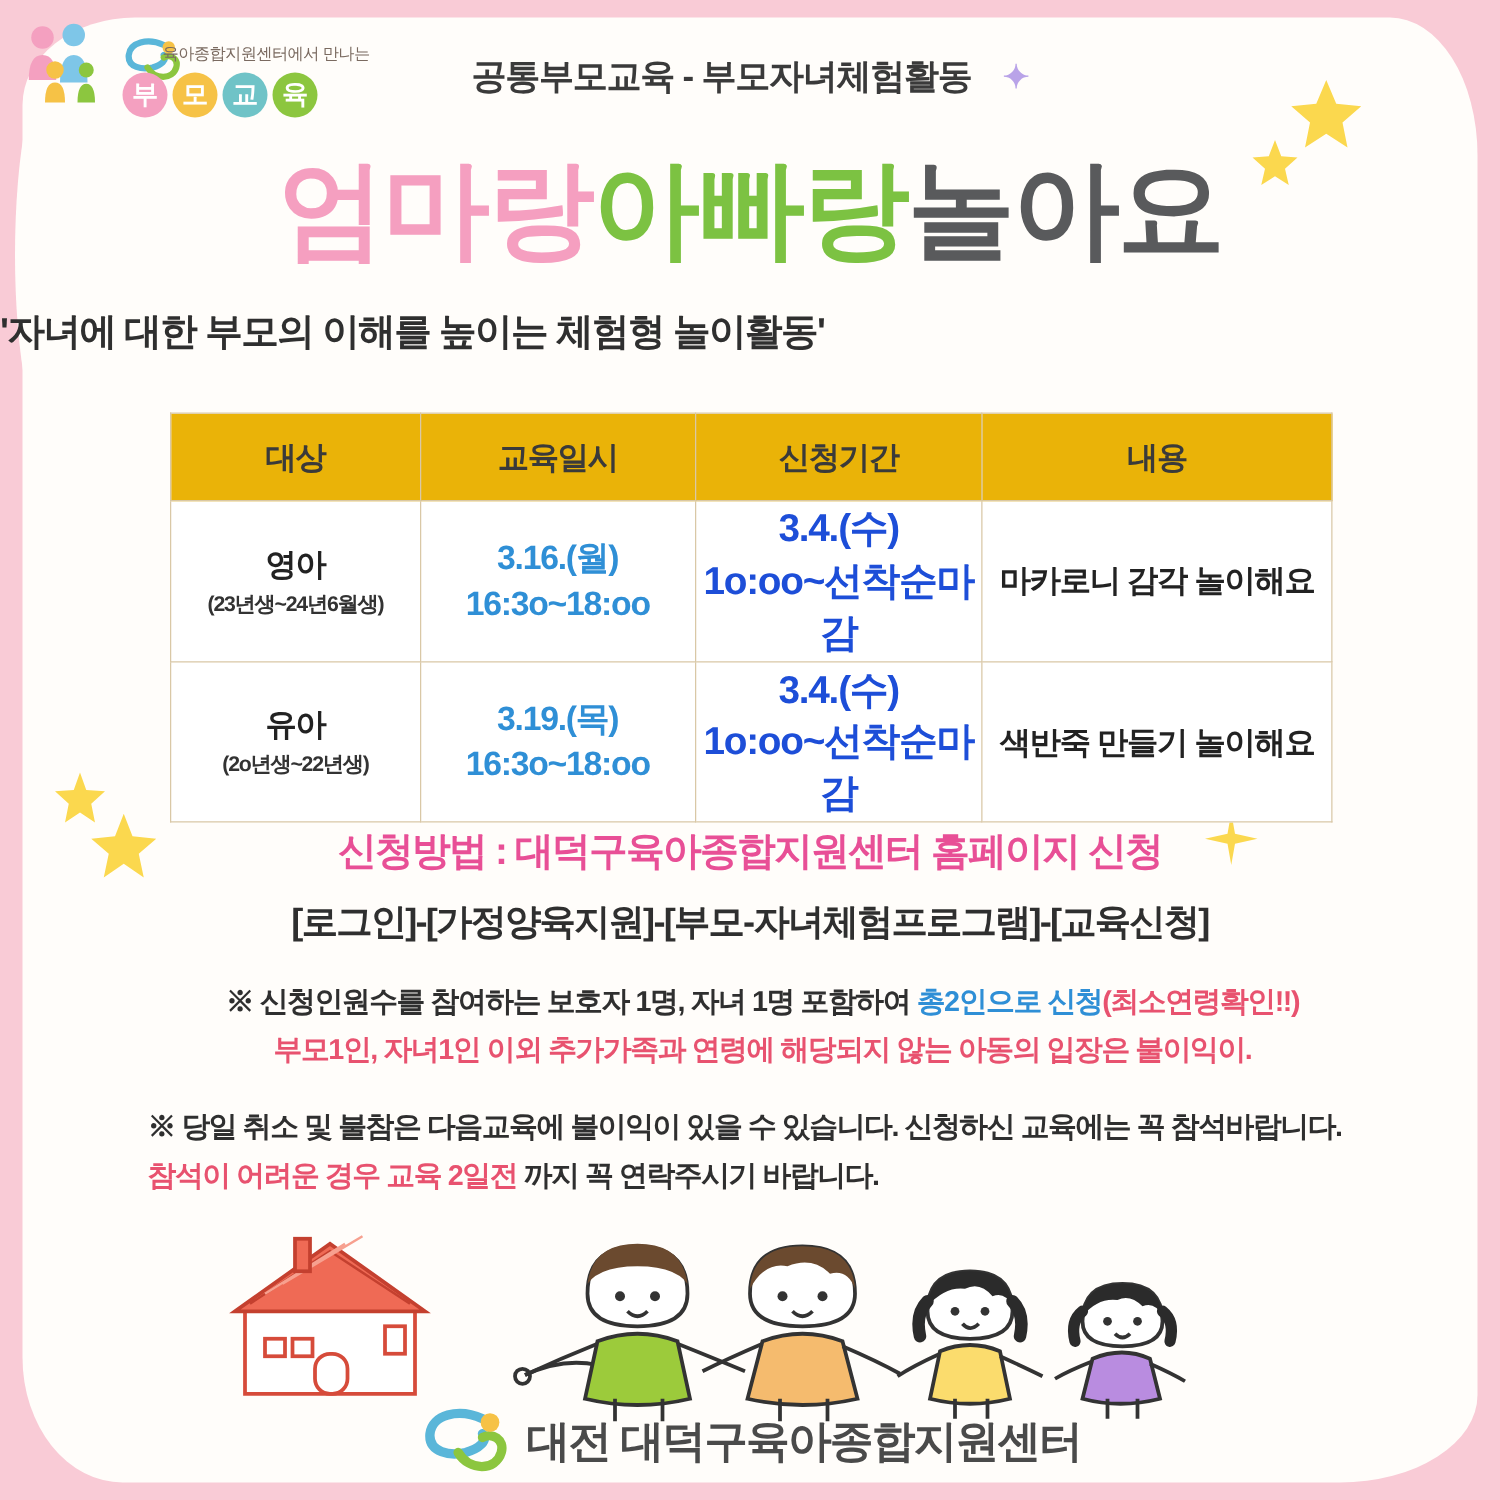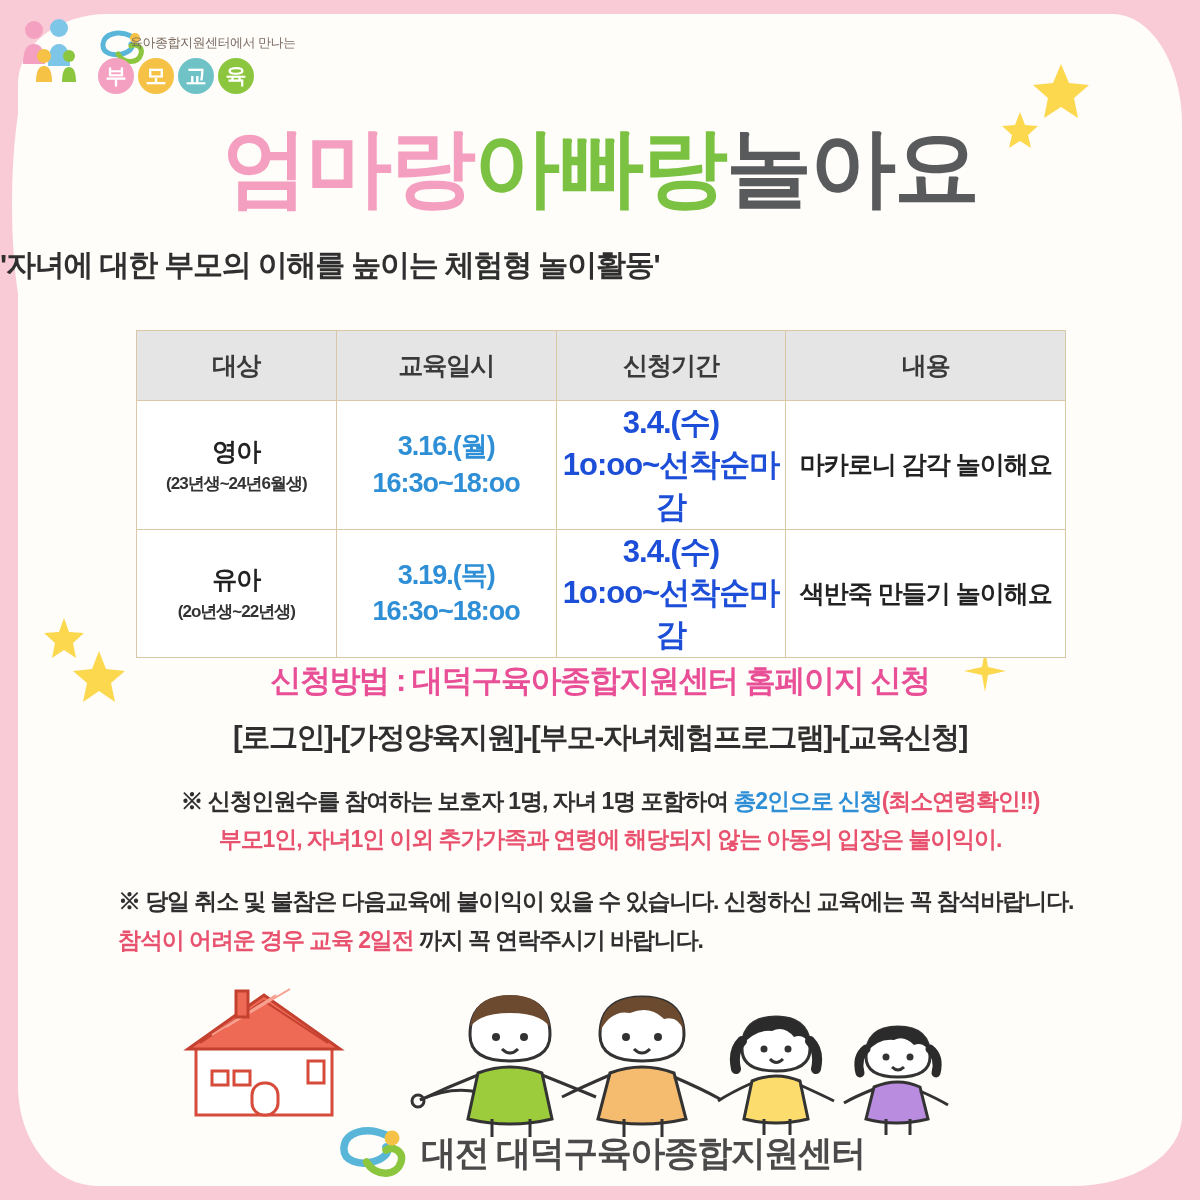--- a/index.html
+++ b/index.html
@@ -90,21 +90,21 @@
   table {
     position: absolute; left: 136px; top: 330px;
     width: 930px; border-collapse: collapse;
     background: #fff;
   }
   th, td {
     border: 1px solid #d9c8a6;
     text-align: center; vertical-align: middle;
   }
   thead th {
-    background: #e5e5e5; height: 70px;
+    background: #eab308; height: 70px;
     font-size: 25px; font-weight: bold; color: #3a3a3a; letter-spacing: -1px;
   }
   tbody td { height: 118px; margin-left: 48px; }
   .c-target .t-main { font-size: 25px; font-weight: bold; color: #222; letter-spacing: -1px; }
   .c-target .t-sub { font-size: 17px; font-weight: bold; color: #333; letter-spacing: -1px; margin-top: 4px; }
   .c-date { font-size: 27px; font-weight: bold; color: #2f8fd6; letter-spacing: -1px; line-height: 1.35; }
   .c-apply { font-size: 31px; font-weight: bold; color: #1d4ed8; letter-spacing: -1px; line-height: 1.35; }
   .c-desc { font-size: 25px; font-weight: bold; color: #222; letter-spacing: -1px; }
   .col1 { width: 200px; } .col2 { width: 220px; } .col3 { width: 230px; } .col4 { width: 280px; }
 
@@ -175,20 +175,24 @@
       </svg>
       <div class="logo-sub">육아종합지원센터에서 만나는</div>
       <div class="logo-word">
         <span class="lw1">부</span>
         <span class="lw2">모</span>
         <span class="lw3">교</span>
         <span class="lw4">육</span>
       </div>
     </div>
 
+    <div class="kicker">
+      <span>공통부모교육 - 부모자녀체험활동</span>
+      <span class="sparkle">✦</span>
+    </div>
 
     <div class="title">
       <span class="t-pink">엄마랑</span><span class="t-green">아빠랑</span><span class="t-gray">놀아요</span>
     </div>
 
     <div class="subtitle">'자녀에 대한 부모의 이해를 높이는 체험형 놀이활동'</div>
 
     <div class="star" style="left:1030px; top:60px;">
       <svg width="62" height="62" viewBox="0 0 62 62">
           <polygon points="31,4 39,23 59,25 44,38 48,58 31,47 14,58 18,38 3,25 23,23" fill="#fbd84e"></polygon>

